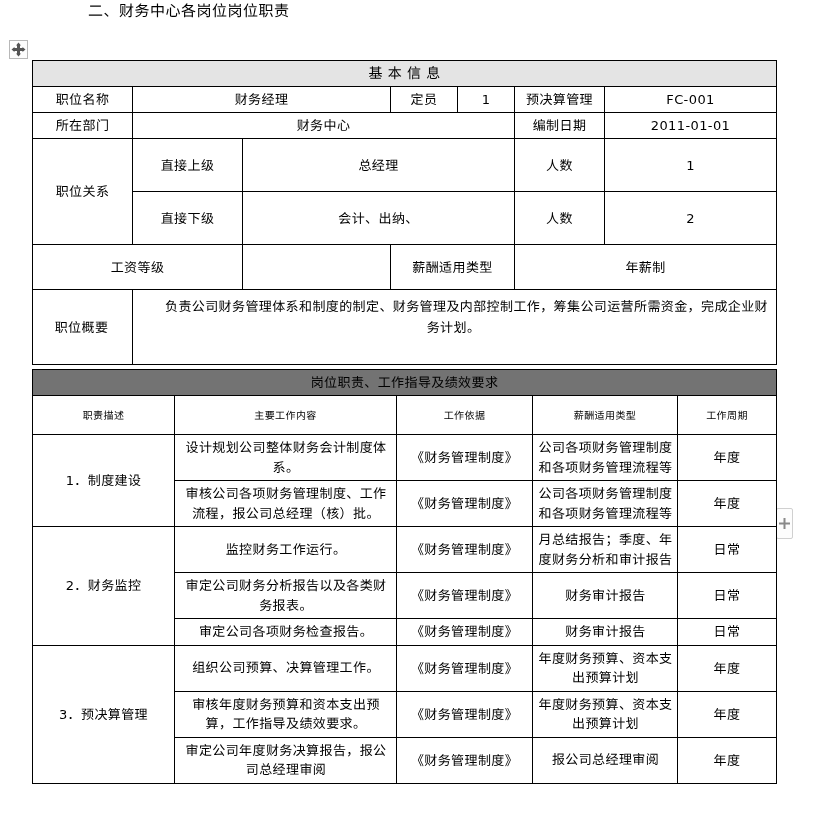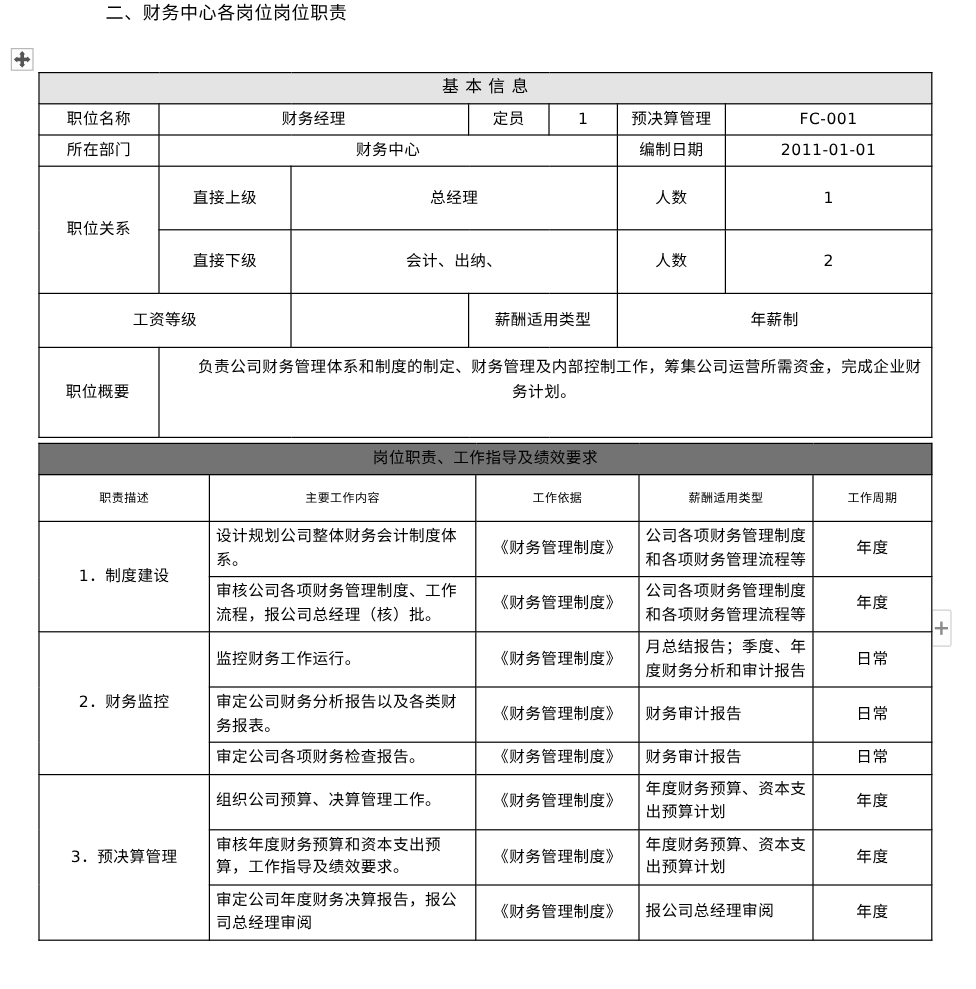--- a/index.html
+++ b/index.html
@@ -107,21 +107,21 @@
 
   td.summary {
     text-align: center;
     vertical-align: top;
     padding: 6px 8px 6px 6px;
     line-height: 21px;
     height: 62px;
   }
   td.summary .indent { text-indent: 2em; display: block; }
   td.rel    { height: 46px; text-align: center; }
-  td.cellwrap { text-align: left; padding-left: 5px; line-height: 19.5px; }
+  td.cellwrap { text-align: center; padding-left: 5px; line-height: 19.5px; }
   td.nowrapc { white-space: nowrap; }
 
   .hdr-row td { height: 32px; font-size: 10px; }
 </style>
 </head>
 <body>
 
 <div class="page">
 
   <div class="heading-1">二、财务中心各岗位岗位职责</div>

